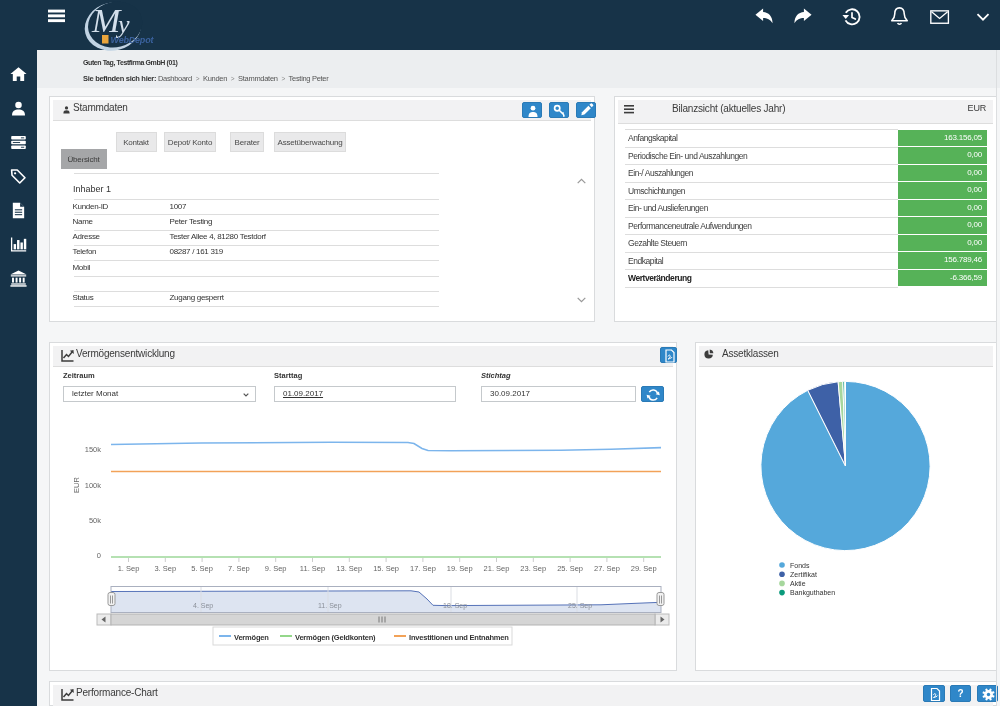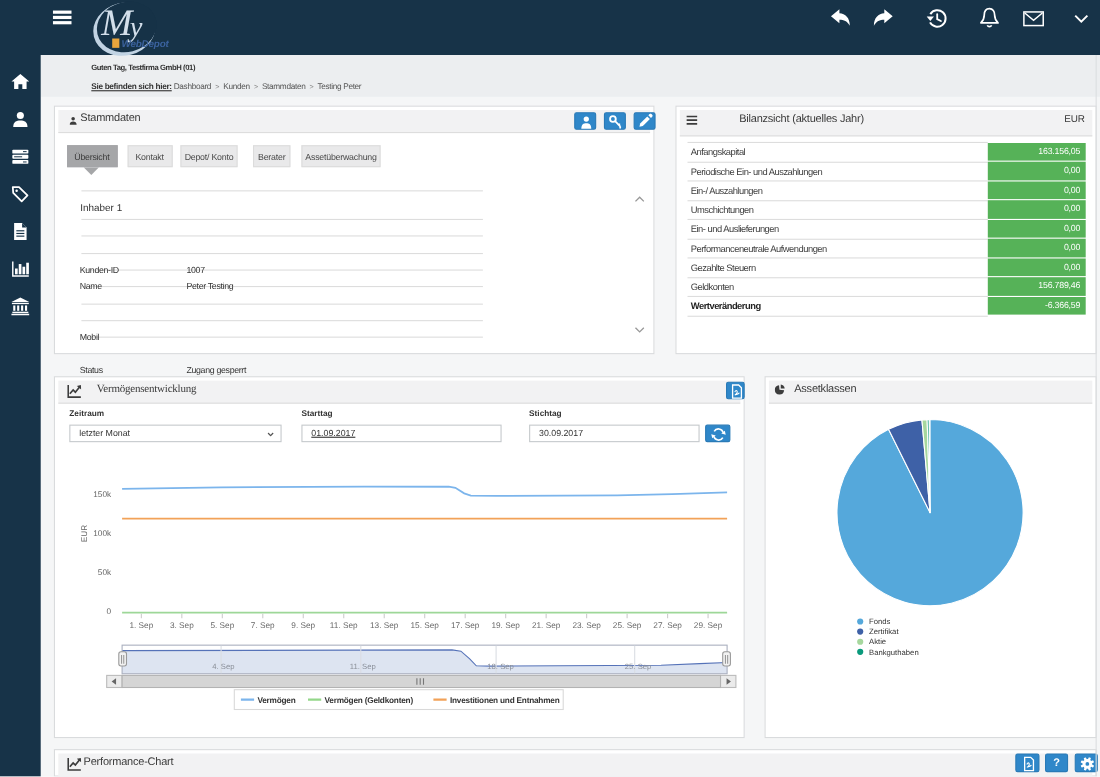--- a/index.html
+++ b/index.html
@@ -10,21 +10,21 @@
   #sidebar{left:0;top:0;width:37px;height:706px;background:#173348;z-index:4;}
   #crumb{left:37px;top:50px;width:963px;height:38px;background:#eceef0;z-index:1;}
   .panel{background:#fff;border:1px solid #d9dbdd;box-sizing:border-box;z-index:2;}
   .phead{position:absolute;left:3px;right:3px;top:3px;height:20px;background:#f2f2f3;border-bottom:1px solid #dddddd;}
   .ptitle{position:absolute;font-size:10px;color:#3a3a3a;top:5px;letter-spacing:-0.2px;}
   .btn{position:absolute;background:#2f87c9;border:1px solid #2a7ab6;border-radius:2px;box-sizing:border-box;}
   .ic{position:absolute;}
   .tab{position:absolute;top:35px;height:20px;line-height:20px;text-align:center;background:#e9e9ea;border:1px solid #dcdcdc;box-sizing:border-box;font-size:8px;letter-spacing:-0.2px;color:#4a4a4a;}
   .tabact{background:#a5a6a8;border-color:#a5a6a8;color:#3b3b3b;}
   .hl{position:absolute;height:1px;background:#ddd;}
-  .trow{position:absolute;left:22.5px;width:400px;height:15px;font-size:8px;letter-spacing:-0.3px;color:#333;margin-top:39px;}
+  .trow{position:absolute;left:22.5px;width:400px;height:15px;font-size:8px;letter-spacing:-0.3px;color:#333;}
   .tl{position:absolute;left:0;}
   .tv{position:absolute;left:97px;}
   .b2row{position:absolute;left:10px;width:362px;height:17.5px;}
   .b2l{position:absolute;left:3px;top:3.5px;font-size:8.5px;letter-spacing:-0.45px;color:#3d3d3d;}
   .b2v{position:absolute;left:273px;right:0;top:0;bottom:1px;background:#56b258;color:#fff;font-size:8px;letter-spacing:-0.2px;text-align:right;line-height:16.5px;padding-right:5px;box-sizing:border-box;}
   .b2line{position:absolute;left:10px;width:273px;height:1px;background:#ddd;}
   .flabel{position:absolute;top:28px;font-size:7.5px;font-weight:bold;color:#333;}
   .field{position:absolute;top:43px;height:16px;border:1px solid #c5c9cc;background:#fff;box-sizing:border-box;font-size:8px;color:#333;line-height:14px;padding-left:8px;}
   .ylab{font-size:7.5px;fill:#666;}
   text.ylab{text-anchor:end;}
@@ -121,21 +121,21 @@
     <rect x="6.9" y="9.5" width="2.4" height="6" fill="#fff"></rect>
     <rect x="11.3" y="9.5" width="2.4" height="6" fill="#fff"></rect>
     <rect x="15.7" y="9.5" width="2.4" height="6" fill="#fff"></rect>
     <rect x="1.5" y="16.5" width="18" height="1.6" fill="#fff"></rect>
     <rect x="0.5" y="18.8" width="20" height="1.8" fill="#fff"></rect>
   </svg>
 
   <div class="abs" style="left:996px;top:50px;width:1px;height:656px;background:#dcdee0;z-index:3;"></div>
 
   <div class="abs" style="left:83px;top:59px;z-index:3;font-size:7px;letter-spacing:-0.4px;font-weight:bold;color:#333;">Guten Tag, Testfirma GmbH (01)</div>
-  <div class="abs" style="left:83px;top:73.5px;z-index:3;font-size:7.5px;letter-spacing:-0.3px;color:#555;"><b style="color:#333;text-decoration:underline;">Sie befinden sich hier:</b> Dashboard <span class="sep">&gt;</span> Kunden <span class="sep">&gt;</span> Stammdaten <span class="sep">&gt;</span> Testing Peter</div>
+  <div class="abs" style="left:83px;top:73.5px;z-index:3;font-size:7.5px;letter-spacing:-0.3px;color:#555;"><b style="color:#333;">Sie befinden sich hier:</b> Dashboard <span class="sep">&gt;</span> Kunden <span class="sep">&gt;</span> Stammdaten <span class="sep">&gt;</span> Testing Peter</div>
 
   <div class="abs panel" id="p1" style="left:49px;top:96px;width:546px;height:226px;">
     <div class="phead"></div>
     <svg class="ic" style="left:13px;top:9px;" width="7" height="8" viewBox="0 0 10 11">
       <circle cx="5" cy="2.6" r="2.3" fill="#3c3c3c"></circle>
       <path d="M0.5,10.5 C0.5,6.8 2.5,6 5,6 C7.5,6 9.5,6.8 9.5,10.5 Z" fill="#3c3c3c"></path>
     </svg>
     <div class="ptitle" style="left:23px;">Stammdaten</div>
     <div class="btn" style="left:472px;top:5px;width:20px;height:16px;">
       <svg width="20" height="16" viewBox="0 0 20 16">
@@ -149,21 +149,21 @@
           <path d="M9.2,7.2 L13.8,11.8 M13.8,11.8 L13.8,13.8 M12,10 L13.8,10" stroke="#fff" stroke-width="1.6" fill="none"></path>
         </svg>
     </div>
     <div class="btn" style="left:526px;top:5px;width:20px;height:16px;">
       <svg width="20" height="16" viewBox="0 0 20 16">
           <path d="M5,9.2 L11.4,2.8 L13.8,5.2 L7.4,11.6 L4.3,12.3 Z" fill="#fff"></path>
           <path d="M12.4,1.8 L14.8,4.2 L15.9,3.1 a1.2,1.2 0 0 0 0,-1.7 l-0.7,-0.7 a1.2,1.2 0 0 0 -1.7,0 Z" fill="#fff"></path>
         </svg>
     </div>
 
-    <div class="tab tabact" style="left:10.5px;width:46px;">Übersicht</div>
+    <div class="tab tabact" style="left:10.5px;width:46px;margin-top:17px;">Übersicht</div>
     <div class="tab" style="left:65.5px;width:41px;">Kontakt</div>
     <div class="tab" style="left:114px;width:52px;">Depot/ Konto</div>
     <div class="tab" style="left:180px;width:34px;">Berater</div>
     <div class="tab" style="left:224px;width:72px;">Assetüberwachung</div>
     <svg class="ic" style="left:26px;top:55px;" width="14" height="7">
         <polygon points="0,0 14,0 7,7" fill="#a5a6a8"></polygon>
       </svg>
 
     <div class="hl" style="left:24px;top:76px;width:365px;"></div>
     <div class="hl" style="left:24px;top:102px;width:365px;"></div>
@@ -176,20 +176,28 @@
     <div class="hl" style="left:24px;top:209.1px;width:365px;"></div>
     <div class="abs" style="left:23px;top:86.5px;font-size:9px;color:#333;">Inhaber 1</div>
     <div class="trow" style="top:104.5px;">
         <span class="tl">Kunden-ID</span>
         <span class="tv">1007</span>
       </div>
     <div class="trow" style="top:119.8px;">
         <span class="tl">Name</span>
         <span class="tv">Peter Testing</span>
       </div>
+    <div class="trow" style="top:135.1px;">
+        <span class="tl">Adresse</span>
+        <span class="tv">Tester Allee 4, 81280 Testdorf</span>
+      </div>
+    <div class="trow" style="top:150.4px;">
+        <span class="tl">Telefon</span>
+        <span class="tv">08287 / 161 319</span>
+      </div>
     <div class="trow" style="top:165.7px;">
         <span class="tl">Mobil</span>
         <span class="tv"></span>
       </div>
     <div class="trow" style="top:196.3px;">
         <span class="tl">Status</span>
         <span class="tv">Zugang gesperrt</span>
       </div>
     <svg class="ic" style="left:527px;top:81px;" width="9" height="6" viewBox="0 0 13 8">
         <path d="M1,7 L6.5,1.5 L12,7" stroke="#999" stroke-width="1.8" fill="none"></path>
@@ -238,48 +246,48 @@
         <span class="b2l">Performanceneutrale Aufwendungen</span>
         <span class="b2v">0,00</span>
         <span class="b2line" style="left:0;top:17px;"></span>
       </div>
     <div class="b2row" style="top:137.5px;">
         <span class="b2l">Gezahlte Steuern</span>
         <span class="b2v">0,00</span>
         <span class="b2line" style="left:0;top:17px;"></span>
       </div>
     <div class="b2row" style="top:155px;">
-        <span class="b2l">Geldkonten</span>
+        <span class="b2l">Endkapital</span>
         <span class="b2v">156.789,46</span>
         <span class="b2line" style="left:0;top:17px;"></span>
       </div>
     <div class="b2row" style="top:172.5px;">
         <span class="b2l" style="font-weight:bold;color:#222;">Wertveränderung</span>
         <span class="b2v">-6.366,59</span>
         <span class="b2line" style="left:0;top:17px;"></span>
       </div>
   </div>
 
   <div class="abs panel" id="p3" style="left:49px;top:342px;width:628px;height:329px;">
     <div class="phead"></div>
     <svg class="ic" style="left:11px;top:6px;" width="13" height="13" viewBox="0 0 13 13">
       <path d="M1,1 L1,12 L12.5,12" stroke="#3c3c3c" stroke-width="1.5" fill="none"></path>
       <path d="M2.5,9 L5.5,5.5 L7.5,7.5 L11.5,2.5" stroke="#3c3c3c" stroke-width="1.5" fill="none"></path>
       <polygon points="12.5,1 12.8,5 8.8,1.8" fill="#3c3c3c"></polygon>
     </svg>
-    <div class="ptitle" style="left:38px;top:4.5px;font-family:Liberation Serif, serif;">Vermögensentwicklung</div>
+    <div class="ptitle" style="left:26px;top:4.5px;">Vermögensentwicklung</div>
     <div class="btn" style="left:610px;top:4px;width:17px;height:16px;">
       <svg width="17" height="16" viewBox="0 0 17 16">
           <path d="M5,2 L10.5,2 L13,4.5 L13,14 L5,14 Z" stroke="#fff" stroke-width="1.2" fill="none"></path>
           <path d="M7,8.5 C7.8,6.5 9,6.8 9.2,8 C9.4,9.2 8,10.8 7,11 C8.8,10.6 10.6,10 11.2,9" stroke="#fff" stroke-width="1" fill="none"></path>
         </svg>
     </div>
     <div class="flabel" style="left:13px;">Zeitraum</div>
     <div class="flabel" style="left:224px;">Starttag</div>
-    <div class="flabel" style="left:431px;">Stichtag</div>
+    <div class="flabel" style="left:431px;font-style:italic;">Stichtag</div>
     <div class="field" style="left:13px;width:193px;">letzter Monat
       <svg class="ic" style="right:6px;top:6px;" width="6" height="4" viewBox="0 0 9 6">
           <path d="M1,1 L4.5,4.5 L8,1" stroke="#555" stroke-width="1.8" fill="none"></path>
         </svg>
     </div>
     <div class="field" style="left:224px;width:182px;text-decoration:underline;">01.09.2017</div>
     <div class="field" style="left:431px;width:155px;">30.09.2017</div>
     <div class="btn" style="left:591px;top:43px;width:23px;height:16px;">
       <svg width="23" height="16" viewBox="0 0 23 16">
           <path d="M7.3,5.2 A4.4,4.4 0 0 1 15.4,6.3 M15.1,10.8 A4.4,4.4 0 0 1 7,9.7" stroke="#fff" stroke-width="1.5" fill="none"></path>

